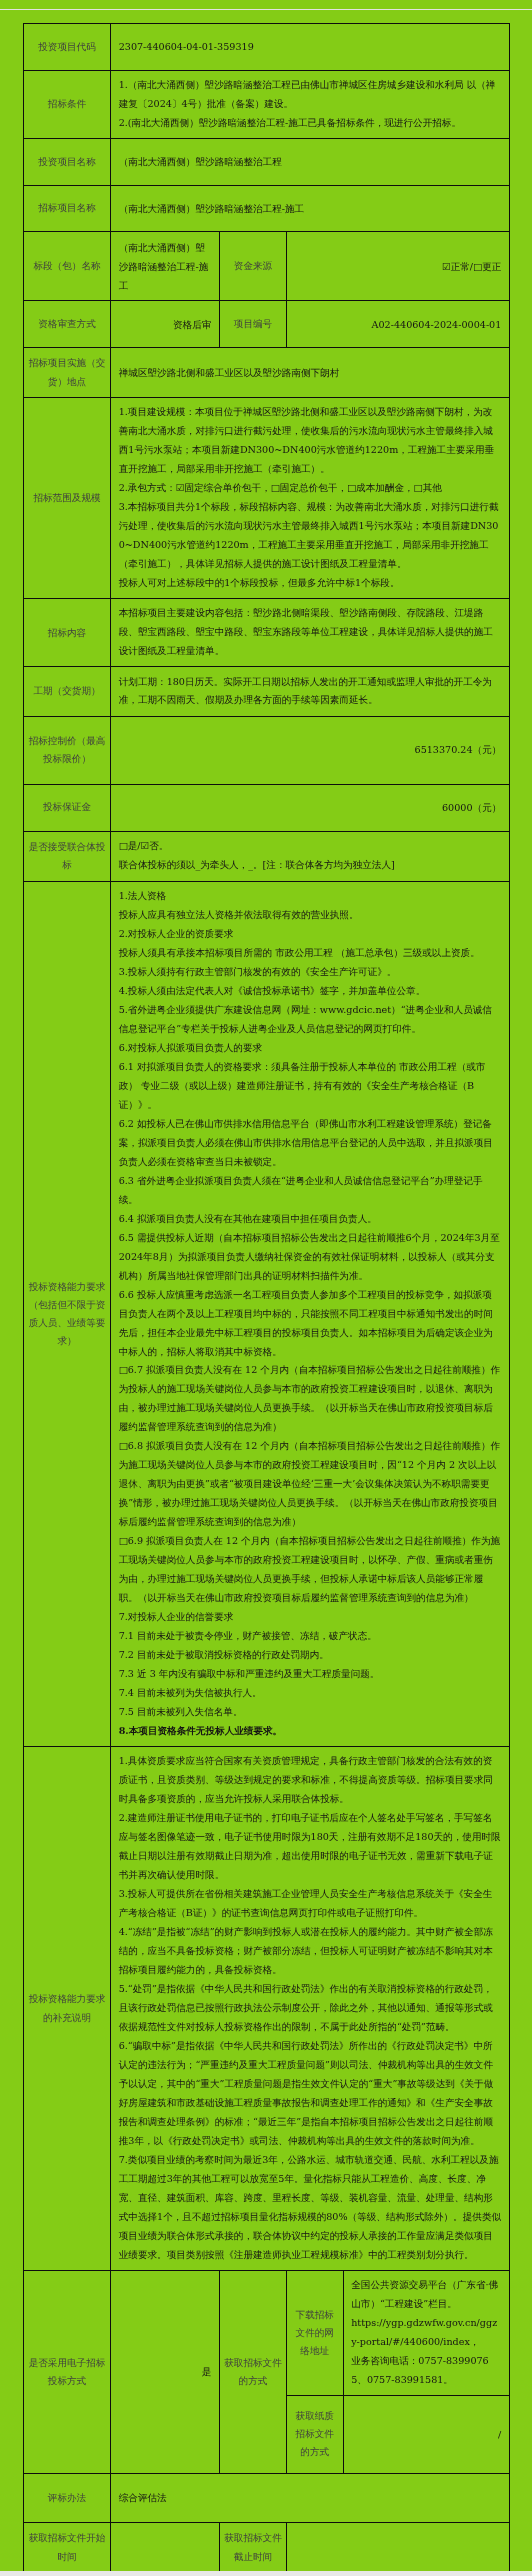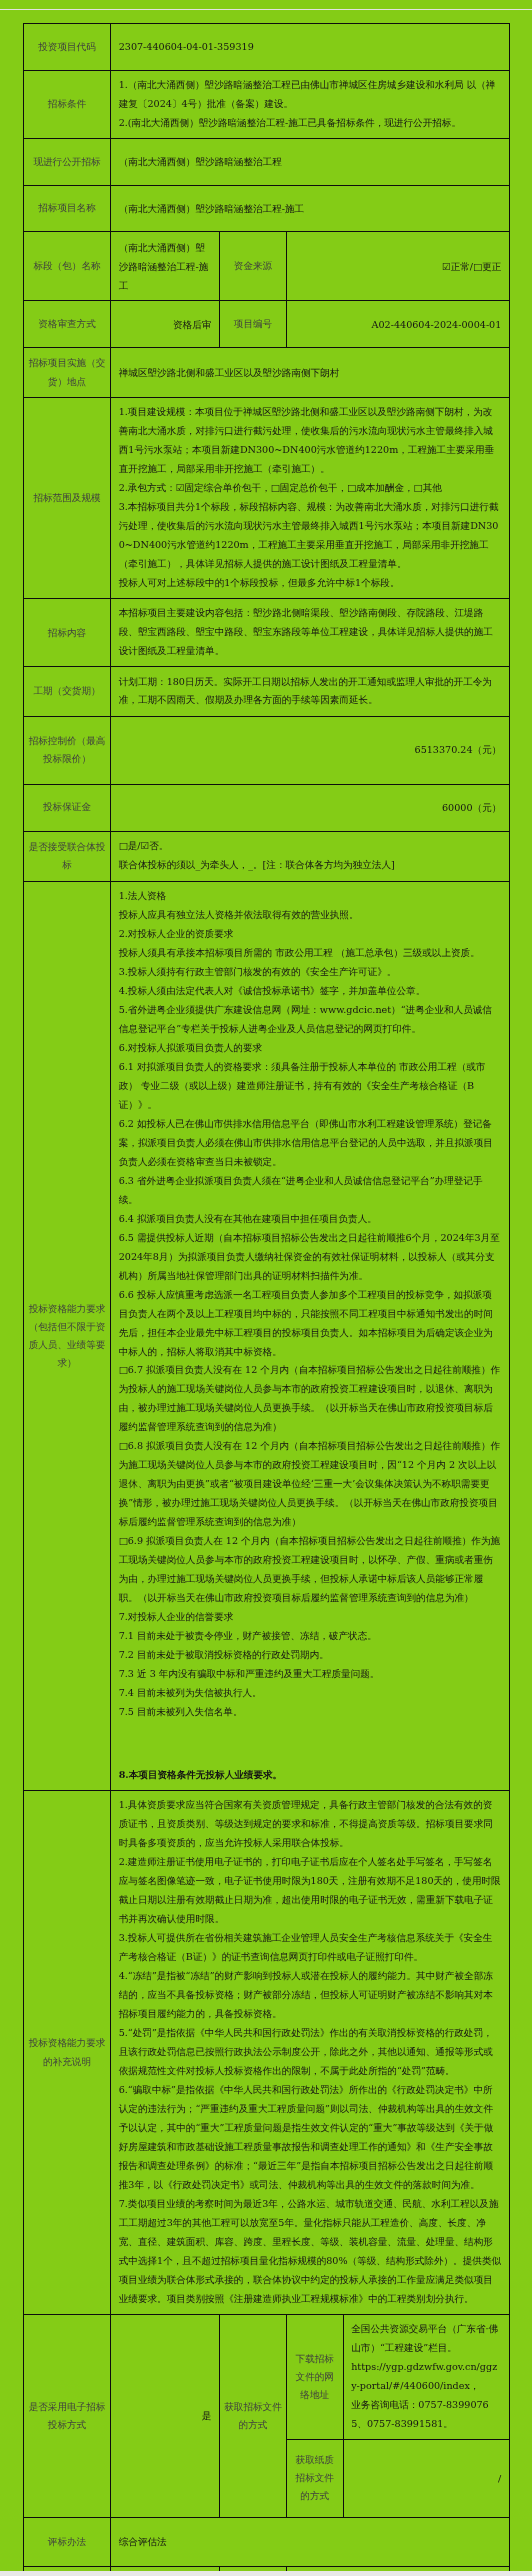--- a/index.html
+++ b/index.html
@@ -10,21 +10,21 @@
   table.main{border-collapse:collapse;table-layout:fixed;width:485px;margin:23px 0 0 23px;}
   table.main col.c1{width:87px;} table.main col.c2{width:109px;}
   table.main col.c3{width:67px;} table.main col.c4{width:223px;}
   td{border:1.3px solid #0d0d0d;vertical-align:middle;font-size:9.6px;
      word-break:break-all;overflow-wrap:anywhere;}
   td.lbl{text-align:center;color:#3f3f3f;padding:6.4px 3.8px;line-height:1.9;}
   td.val{padding:5.1px 7.7px;line-height:2.0;white-space:pre-wrap;color:#141414;}
   td.val.center{text-align:right;white-space:pre-wrap;}
   td.val.long{line-height:1.98;}
   tr.short td{height:33px;}
-  .boldline{font-weight:bold;display:block;margin-top:44px;}
+  .boldline{font-weight:bold;display:block;}
   table.inner{border-collapse:collapse;table-layout:fixed;width:100%;height:100%;}
   table.inner col.s1{width:56px;}
   table.inner td{border:1.3px solid #0d0d0d;}
   table.inner td:first-child{border-left:none;}
   table.inner td:last-child{border-right:none;}
   table.inner tr:first-child td{border-top:none;}
   table.inner tr:last-child td{border-bottom:none;}
   td.noPad{padding:0;}
 </style>
 </head>
@@ -47,21 +47,21 @@
       <td class="val" colspan="3">2307-440604-04-01-359319</td>
     </tr>
 
     <tr>
       <td class="lbl">招标条件</td>
       <td class="val long" colspan="3">1.（南北大涌西侧）塱沙路暗涵整治工程已由佛山市禅城区住房城乡建设和水利局 以（禅建复〔2024〕4号）批准（备案）建设。
 2.(南北大涌西侧）塱沙路暗涵整治工程-施工已具备招标条件，现进行公开招标。</td>
     </tr>
 
     <tr class="short">
-      <td class="lbl">现进行公开招标</td>
+      <td class="lbl">投资项目名称</td>
       <td class="val" colspan="3">（南北大涌西侧）塱沙路暗涵整治工程</td>
     </tr>
 
     <tr class="short">
       <td class="lbl">招标项目名称</td>
       <td class="val" colspan="3">（南北大涌西侧）塱沙路暗涵整治工程-施工</td>
     </tr>
 
     <tr>
       <td class="lbl">标段（包）名称</td>

